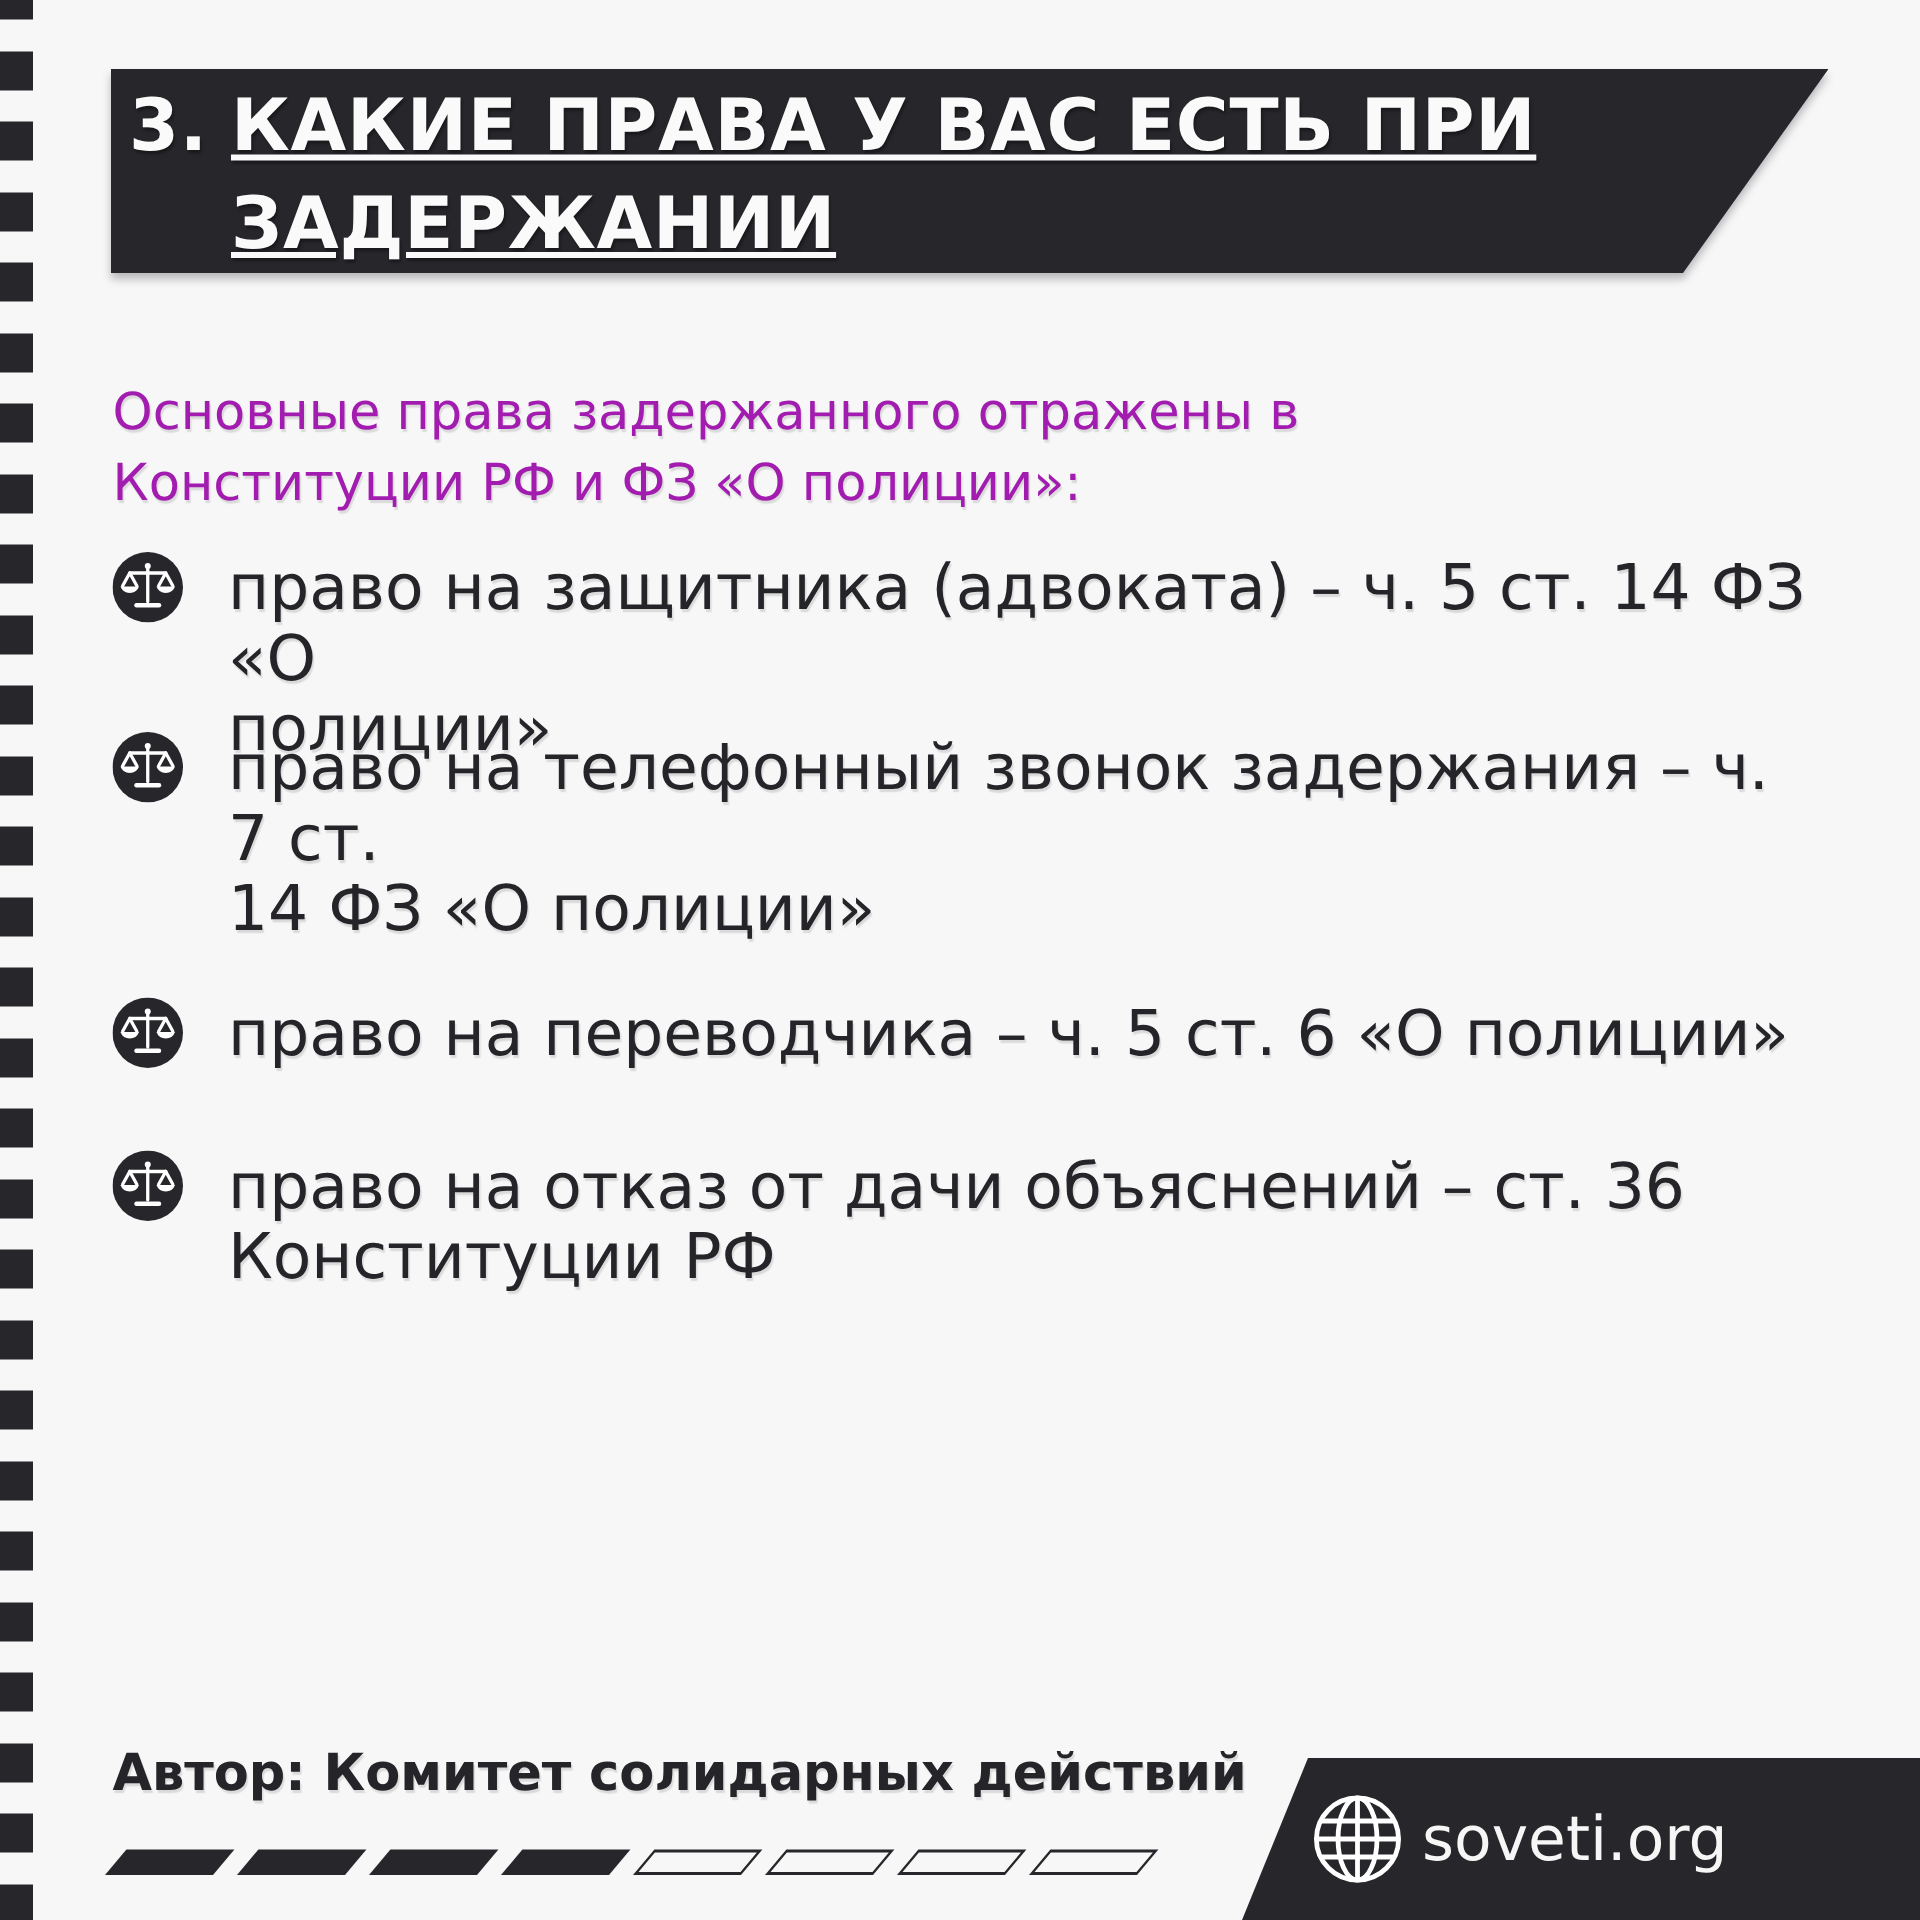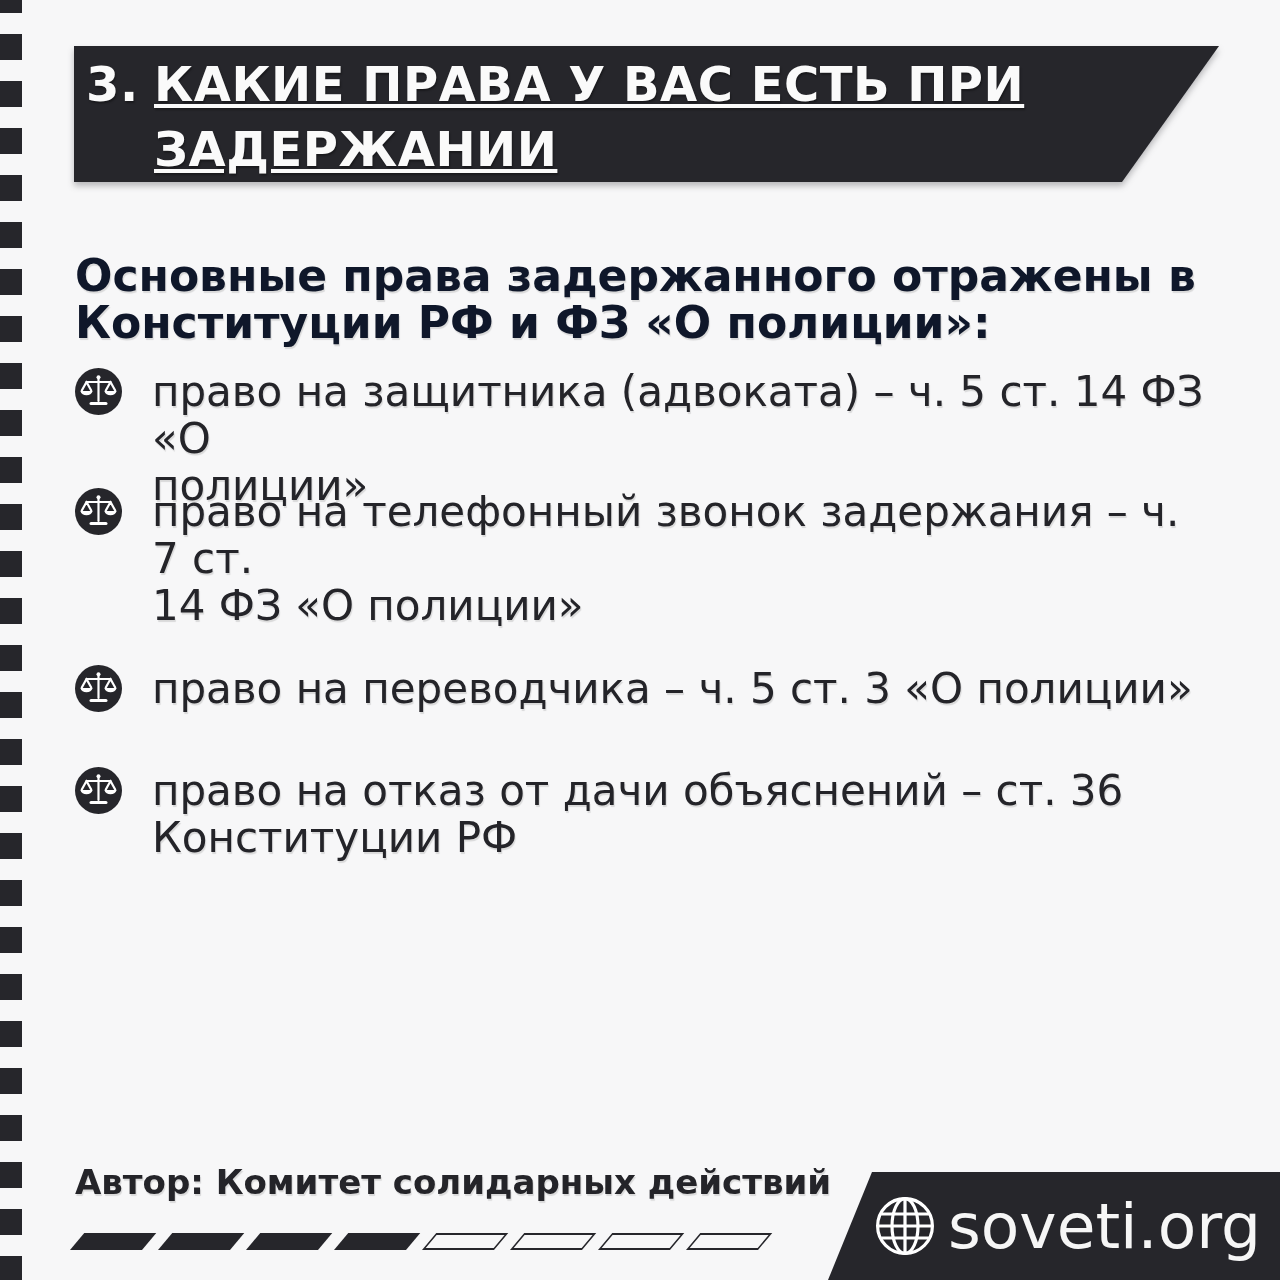--- a/index.html
+++ b/index.html
@@ -34,22 +34,22 @@
   .banner .num, .banner h1{
     margin:0;color:#fafafa;font-size:48px;line-height:65px;font-weight:bold;
     letter-spacing:.5px;text-shadow:1px 2px 2px rgba(0,0,0,.35);
   }
   .banner .num{width:68px;flex:0 0 auto;}
   .banner h1{flex:1 1 auto;text-decoration:underline;}
 
   
   .intro{
     position:absolute;left:75px;top:252px;width:1140px;margin:0;
-    font-size:44px;line-height:47px;font-weight:700;white-space:pre-line;
-    color:#0f172a;text-shadow:1px 2px 1px rgba(0,0,0,.12);
+    font-size:34px;line-height:47px;font-weight:400;white-space:pre-line;
+    color:#a21caf;text-shadow:1px 2px 1px rgba(0,0,0,.12);
   }
   .bullets{list-style:none;margin:0;padding:0;}
   .bullets li{
     position:absolute;left:75px;width:1140px;
     display:flex;align-items:flex-start;
   }
   .bullet-icon{flex:0 0 auto;width:47px;height:47px;margin-right:30px;display:block;}
   .bullet-text{
     flex:1 1 auto;font-size:42px;line-height:47px;font-weight:500;
     white-space:pre-line;color:#242429;text-shadow:1px 2px 1px rgba(0,0,0,.12);
@@ -72,21 +72,21 @@
   .dash.outline{background:transparent;border:2px solid #26262b;}
 
   .site-badge{
     position:absolute;top:1172px;right:0;width:452px;height:108px;
     background:#26262b;
     clip-path:polygon(44px 0,100% 0,100% 100%,0 100%);
     display:flex;align-items:center;
   }
   .globe{flex:0 0 auto;width:62px;height:62px;margin-left:46px;display:block;}
   .site-name{
-    margin-left:12px;color:#f6f6f6;font-size:63px;font-weight:500;
+    margin-left:12px;color:#f6f6f6;font-size:41px;font-weight:500;
     letter-spacing:0;line-height:1;
   }
 </style>
 </head>
 <body>
 
 <div class="canvas">
 
   <div class="film-strip"></div>
 
@@ -148,21 +148,21 @@
             <line x1="11.5" y1="14" x2="35.5" y2="14"></line>
             <path d="M11.5 14 L6.8 22.5 M11.5 14 L16.2 22.5"></path>
             <path d="M35.5 14 L30.8 22.5 M35.5 14 L40.2 22.5"></path>
             <line x1="16" y1="35.5" x2="31" y2="35.5" stroke-width="3"></line>
           </g>
           <circle cx="23.5" cy="9.3" r="2" fill="#ffffff"></circle>
           <path d="M5.3 23 A6.6 6.6 0 0 0 17.7 23 Z" fill="#ffffff"></path>
           <path d="M29.3 23 A6.6 6.6 0 0 0 41.7 23 Z" fill="#ffffff"></path>
         </svg>
       </span>
-      <span class="bullet-text">право на переводчика – ч. 5 ст. 3 «О полиции»</span>
+      <span class="bullet-text">право на переводчика – ч. 5 ст. 6 «О полиции»</span>
     </li>
     <li class="li-4">
       <span class="bullet-icon">
         <svg viewBox="0 0 47 47" width="47" height="47">
           <circle cx="23.5" cy="23.5" r="23.5" fill="#26262b"></circle>
           <g stroke="#ffffff" stroke-width="2.2" fill="none" stroke-linecap="round">
             <line x1="23.5" y1="11" x2="23.5" y2="33"></line>
             <line x1="11.5" y1="14" x2="35.5" y2="14"></line>
             <path d="M11.5 14 L6.8 22.5 M11.5 14 L16.2 22.5"></path>
             <path d="M35.5 14 L30.8 22.5 M35.5 14 L40.2 22.5"></path>

